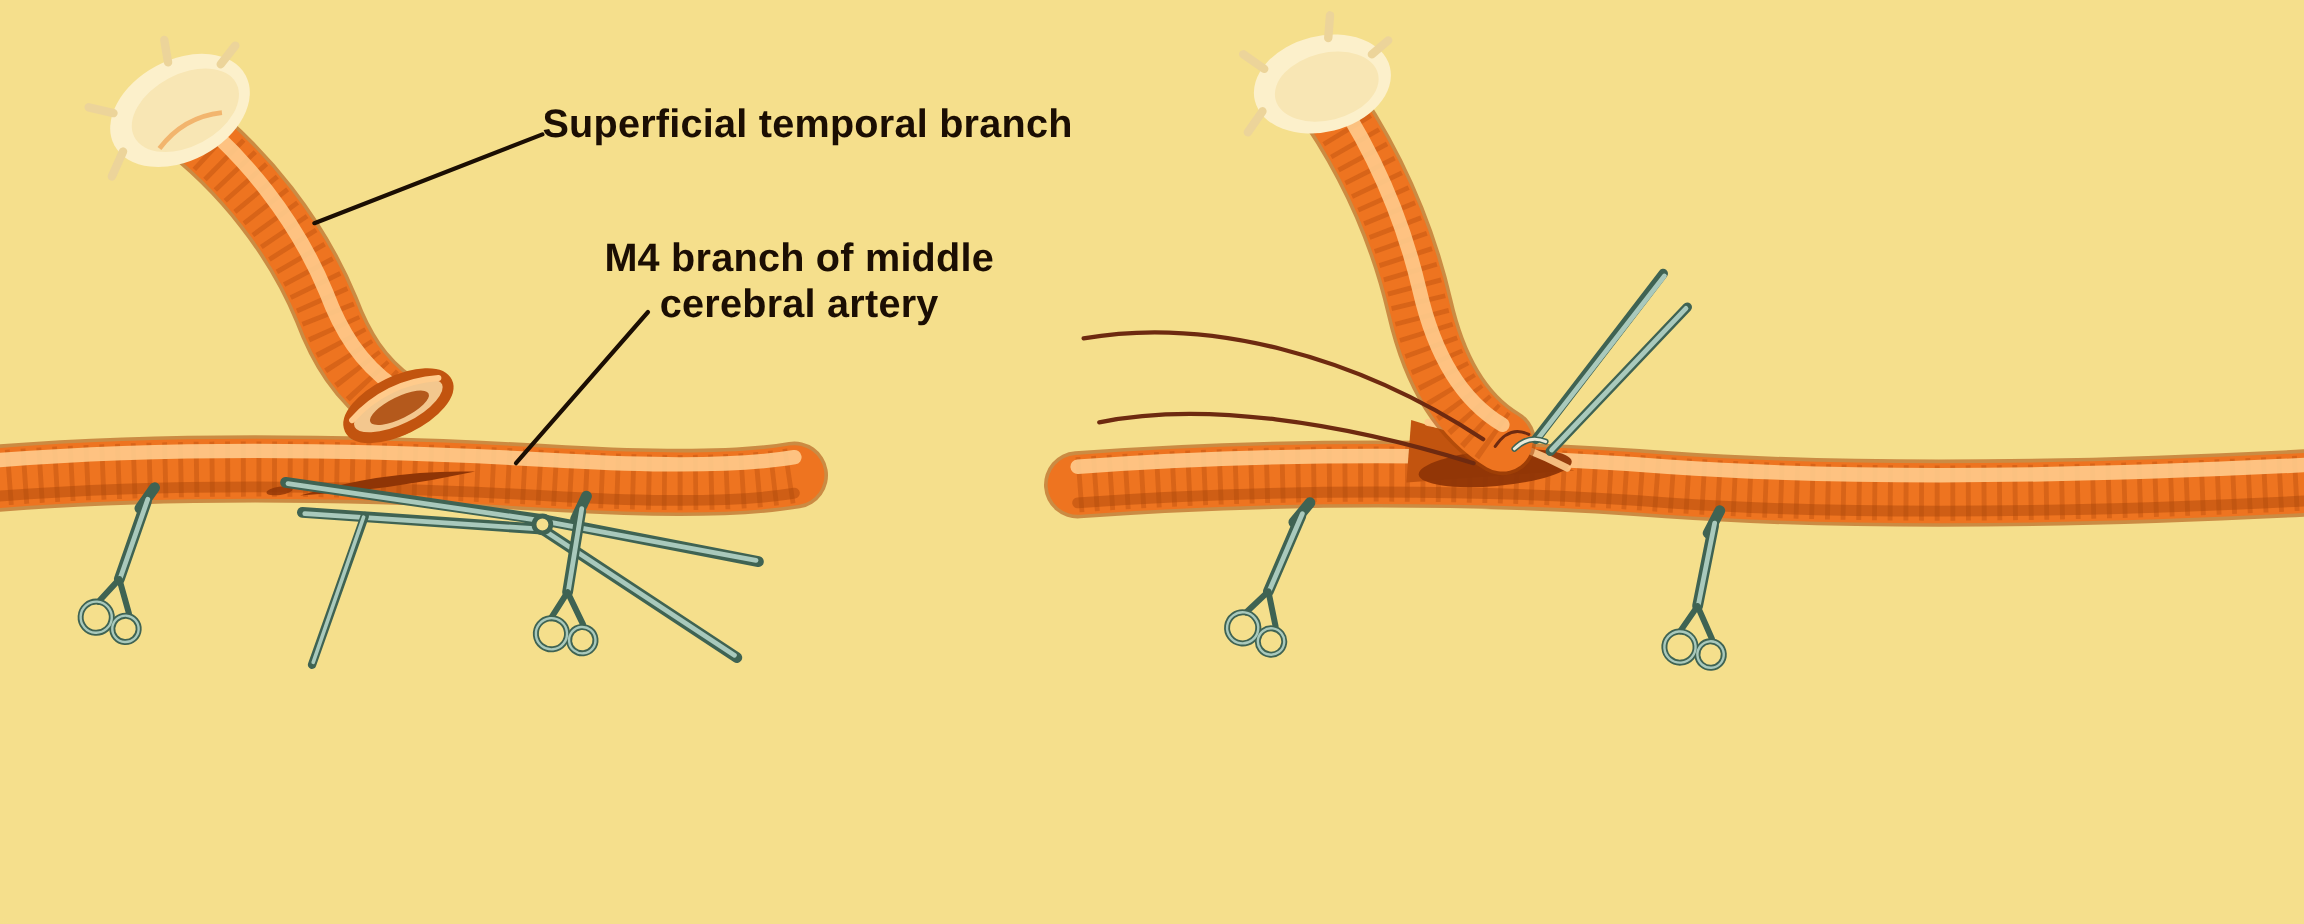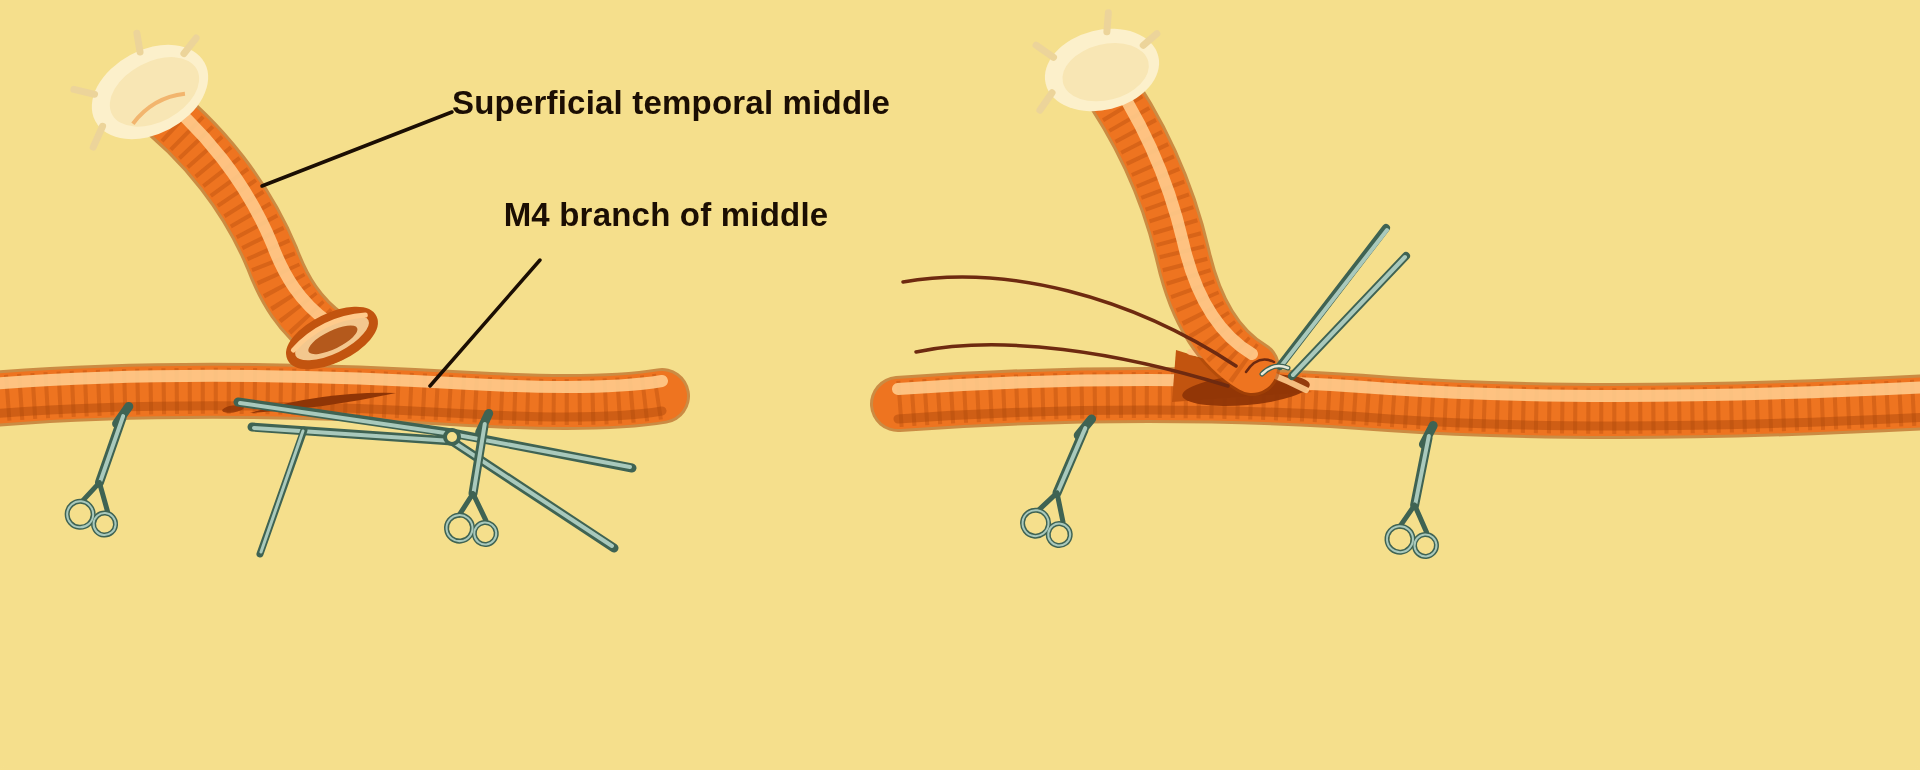--- a/index.html
+++ b/index.html
@@ -151,19 +151,20 @@
         <path class="inst-lite" stroke-width="4" d="M 1387 230 L 1282 365 M 1405 257 L 1293 375"></path>
         <path d="M 1262 374 Q 1274 362 1288 368" style="stroke:var(--instrument-dark);stroke-width:5;fill:none" stroke-linecap="round"></path>
         <path d="M 1262 374 Q 1274 362 1288 368" style="stroke:#e8ead8;stroke-width:2.5;fill:none" stroke-linecap="round"></path>
       </g>
 
       <use href="#clip-proto" transform="translate(1084 430) rotate(8)"></use>
       <use href="#clip-proto" transform="translate(1428 438) rotate(-4)"></use>
     </g>
   </svg>
 
-  <div class="label label-sta">Superficial temporal middle</div>
+  <div class="label label-sta">Superficial temporal branch</div>
 
   <div class="label label-m4">
     <span>M4 branch of middle</span>
+    <span>cerebral artery</span>
   </div>
 
 </div>
 
 </body></html>

